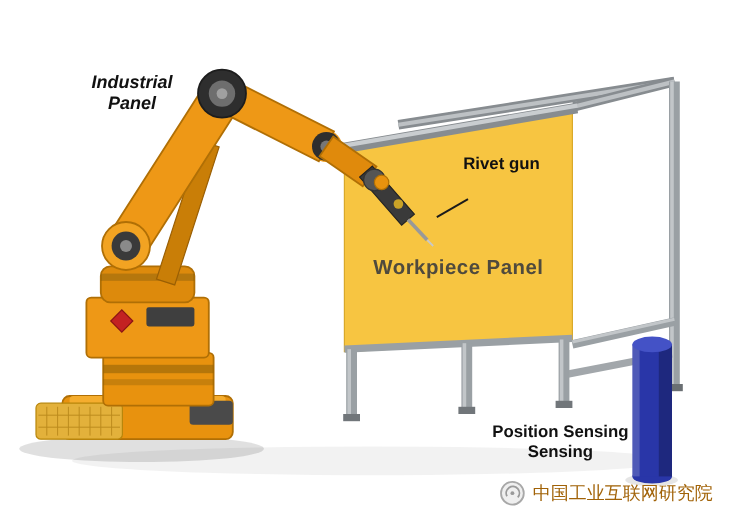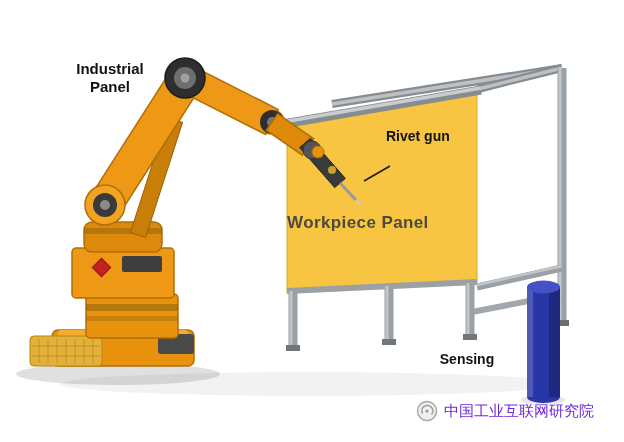--- a/index.html
+++ b/index.html
@@ -14,32 +14,32 @@
   .stage svg.scene { position: absolute; left: 0; top: 0; }
   .label {
     position: absolute;
     z-index: 2;
     color: #111;
     font-weight: 600;
     line-height: 1.18;
     white-space: nowrap;
   }
   .label .line { display: block; text-align: center; }
-  .label-industrial { left: 56px; top: 60px; width: 108px; font-size: 15px; }
+  .label-industrial { left: 56px; top: 60px; width: 108px; font-size: 15px; font-style: italic; }
   .label-rivet { left: 386px; top: 128px; font-size: 14px; }
   .label-panel {
     left: 287px; top: 213px; width: 190px;
-    font-size: 17px; color: #4F4A3D; letter-spacing: .4px; text-align: left;
+    font-size: 17px; color: #4F4A3D; letter-spacing: .4px; text-align: center;
   }
   .label-position { left: 396px; top: 351px; width: 142px; font-size: 14px; }
   .watermark {
     position: absolute; z-index: 2;
     left: 416px; top: 400px;
     display: flex; align-items: center; gap: 6px;
-    color: #6d28d9; font-size: 15px; font-weight: 400;
+    color: #a16207; font-size: 15px; font-weight: 400;
   }
 </style>
 </head>
 <body>
 
 <div class="stage">
 
   <svg class="scene" width="624" height="442" viewBox="0 0 624 442">
 
     <g>
@@ -142,20 +142,21 @@
   <div class="label label-industrial">
     <span class="line">Industrial</span>
     <span class="line">Panel</span>
   </div>
 
   <div class="label label-rivet">Rivet gun</div>
 
   <div class="label label-panel">Workpiece Panel</div>
 
   <div class="label label-position">
+    <span class="line">Position Sensing</span>
     <span class="line">Sensing</span>
   </div>
 
   <div class="watermark">
     <svg width="22" height="22" viewBox="0 0 22 22">
       <circle cx="11" cy="11" r="9.5" fill="#EFEFEF" stroke="#A8A8A8" stroke-width="1.5"></circle>
       <path d="M6.5 13.5 A 5.5 5.5 0 1 1 15.5 14.5" fill="none" stroke="#9A9A9A" stroke-width="1.5"></path>
       <circle cx="11" cy="11" r="1.6" fill="#9A9A9A"></circle>
     </svg>
     <span>中国工业互联网研究院</span>

